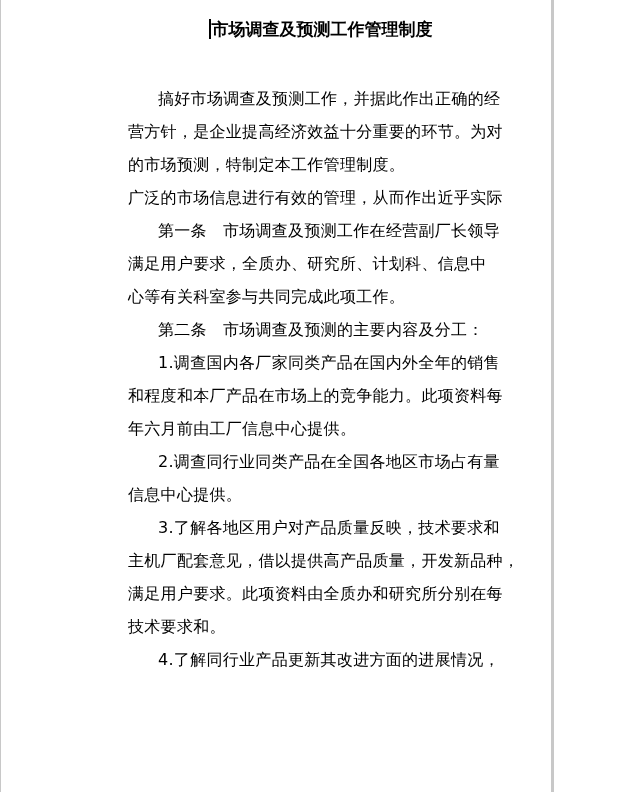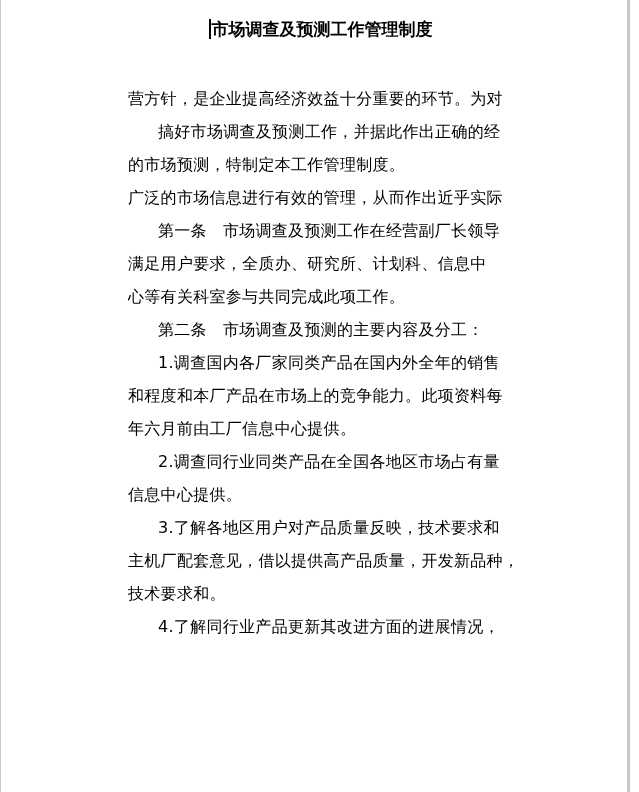--- a/index.html
+++ b/index.html
@@ -11,21 +11,21 @@
       width: 639px;
       height: 792px;
       position: relative;
       overflow: hidden;
       font-family: "DejaVu Sans", "Liberation Sans", sans-serif;
       color: #000;
     }
     .page {
       position: absolute;
       left: 0; top: 0;
-      width: 630px;
+      width: 554px;
       height: 792px;
       background: #fff;
       border-left: 1px solid #c8c8c8;
       box-sizing: border-box;
     }
     .right-edge {
       position: absolute;
       right: 0; top: 0;
       width: 3px;
       height: 792px;
@@ -86,22 +86,22 @@
   <div class="title-wrap">
     <span class="title">
       <span class="caret"></span>
       <span>市场调查及预测工作管理制度</span>
     </span>
   </div>
 
   <div class="body">
 
     <div>
+      <div class="line indent">搞好市场调查及预测工作，并据此作出正确的经</div>
       <div class="line">营方针，是企业提高经济效益十分重要的环节。为对</div>
-      <div class="line indent">搞好市场调查及预测工作，并据此作出正确的经</div>
       <div class="line">的市场预测，特制定本工作管理制度。</div>
       <div class="line">广泛的市场信息进行有效的管理，从而作出近乎实际</div>
     </div>
 
     <div>
       <div class="line indent"><span>第一条</span><span class="sp"></span><span>市场调查及预测工作在经营副厂长领导</span></div>
       <div class="line">满足用户要求，全质办、研究所、计划科、信息中</div>
       <div class="line">心等有关科室参与共同完成此项工作。</div>
     </div>
 
@@ -116,20 +116,21 @@
     </div>
 
     <div>
       <div class="line indent">2.调查同行业同类产品在全国各地区市场占有量</div>
       <div class="line">信息中心提供。</div>
     </div>
 
     <div>
       <div class="line indent">3.了解各地区用户对产品质量反映，技术要求和</div>
       <div class="line">主机厂配套意见，借以提供高产品质量，开发新品种，</div>
+      <div class="line">满足用户要求。此项资料由全质办和研究所分别在每</div>
       <div class="line">技术要求和。</div>
     </div>
 
     <div>
       <div class="line indent">4.了解同行业产品更新其改进方面的进展情况，</div>
     </div>
   </div>
 </div>
 
 </body></html>

